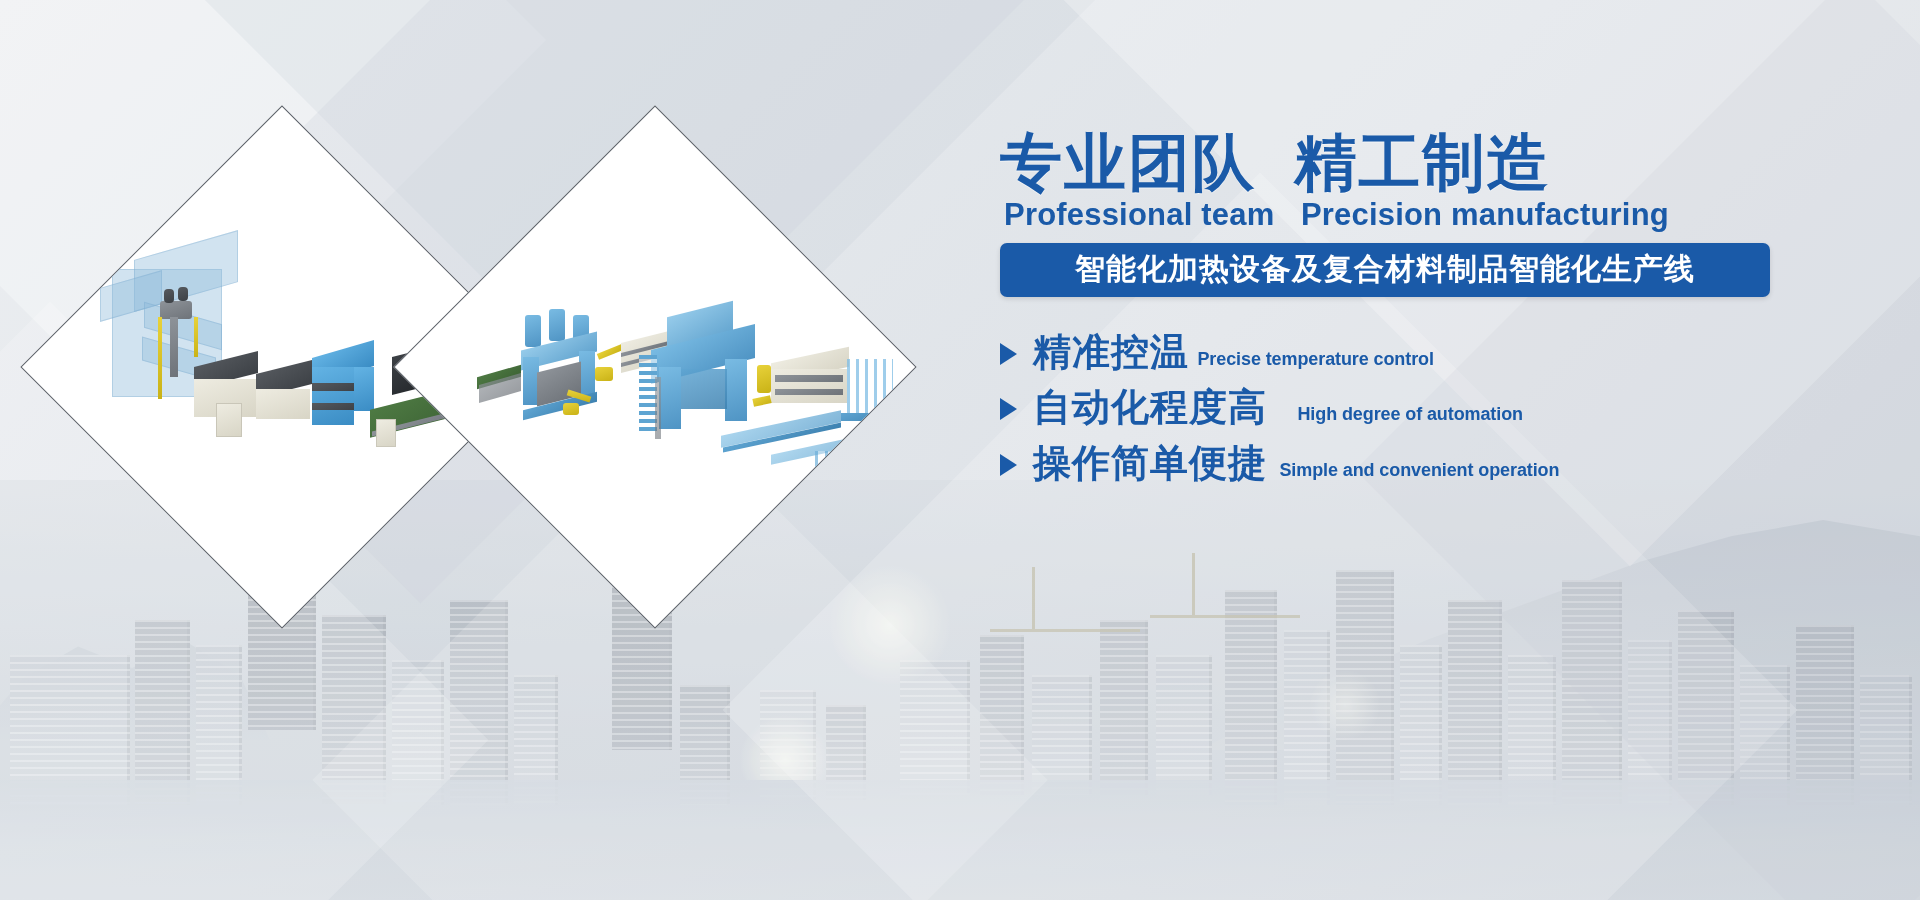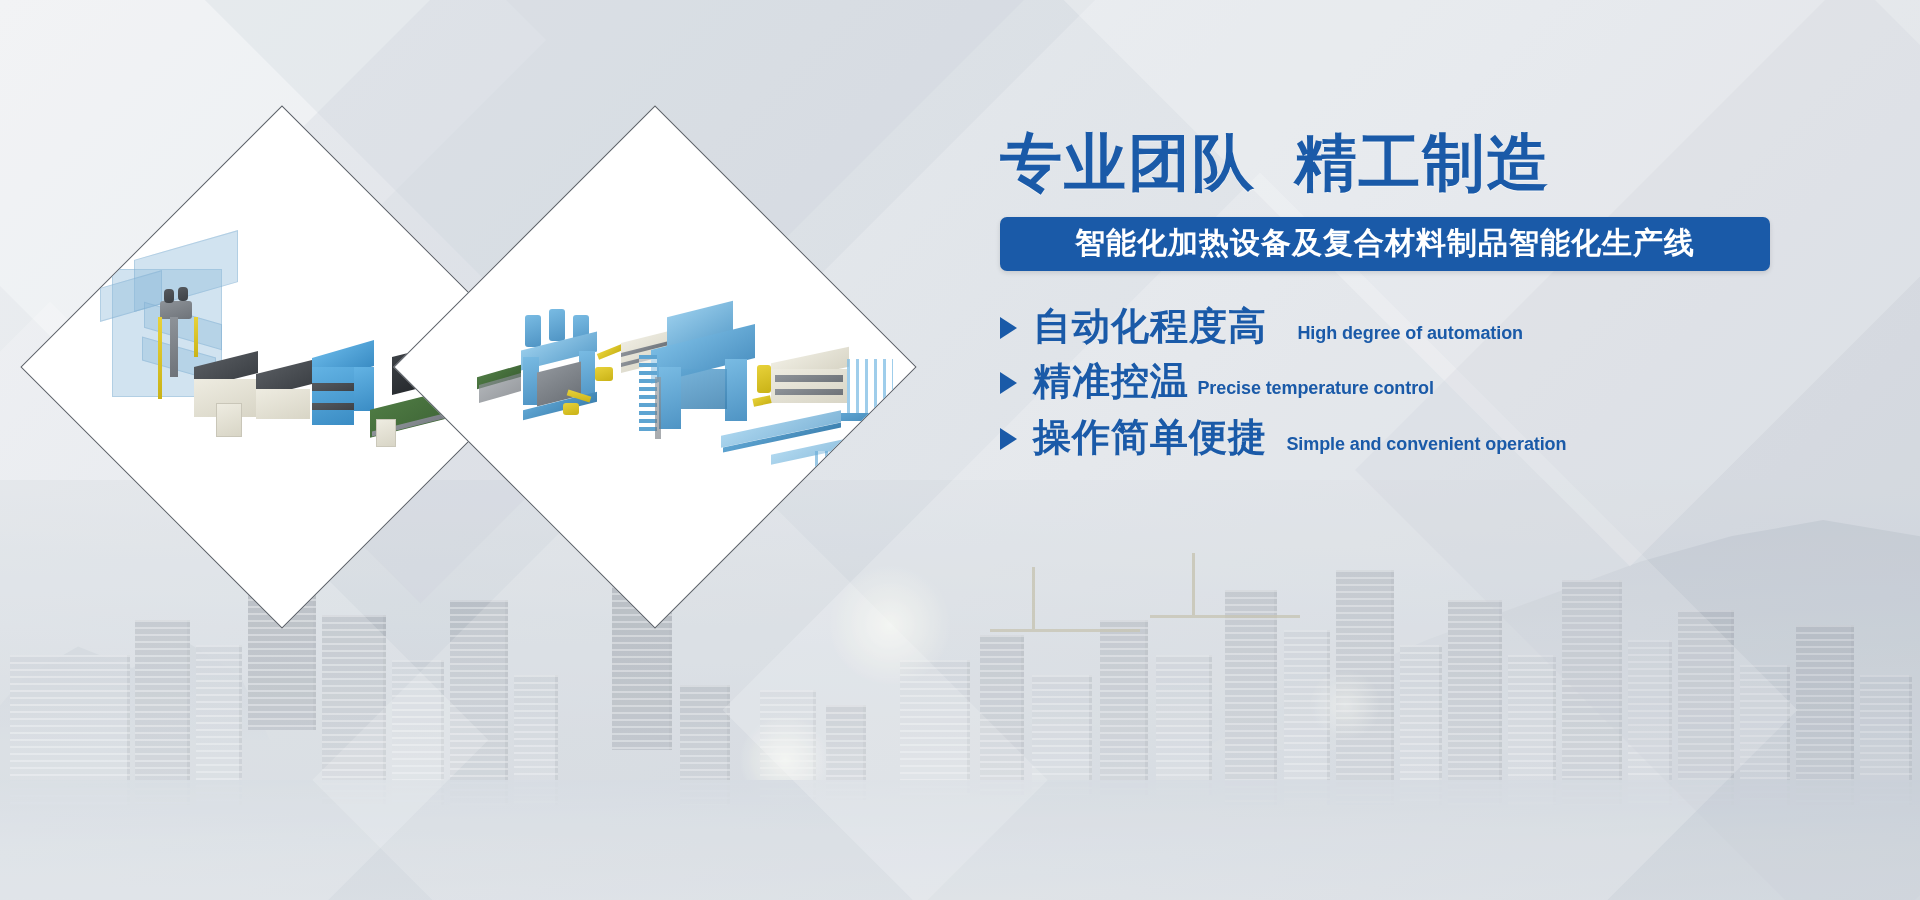--- a/index.html
+++ b/index.html
@@ -124,21 +124,21 @@
   #headline{
     color:#1a5aa8; font-size:62px; font-weight:700; letter-spacing:2px;
     line-height:1.05; white-space:pre; text-shadow:0 1px 0 rgba(255,255,255,.5);
   }
   #headline-en{
     color:#1a5aa8; font-size:31px; font-weight:600; letter-spacing:.2px;
     margin-top:2px; margin-left:4px; white-space:pre;
   }
 
   #blue-box{
-    margin-top:22px; width:770px; background:#1a5aa8; border-radius:7px;
+    margin-top:10px; width:770px; background:#1a5aa8; border-radius:7px;
     padding:9px 14px 10px 14px; color:#fff; text-align:center;
     box-shadow:0 2px 5px rgba(0,0,0,.12);
   }
   #blue-box .cn{ font-size:30px; font-weight:700; letter-spacing:1px; line-height:1.15; white-space:nowrap; }
   #blue-box .en{ font-size:15.5px; font-weight:600; margin-top:3px; letter-spacing:-.1px; white-space:nowrap; }
 
   .feature-list{ margin-top:34px; }
   .feature{ display:flex; align-items:flex-start; margin-bottom:13px; }
   .tri{
     width:0;height:0; margin-top:12px; margin-right:16px; flex:0 0 auto;
@@ -147,21 +147,21 @@
     border-bottom:11px solid transparent;
   }
   .feature .txt .cn{
     color:#1a5aa8; font-size:38px; font-weight:600; line-height:1.12; letter-spacing:1px; white-space:nowrap;
   }
   .feature .txt .en{
     color:#1a5aa8; font-size:18px; font-weight:600; margin-top:-2px; letter-spacing:-.1px; white-space:nowrap;
   }
   .f1 .en{ margin-left:4px; }
   .f2 .en{ margin-left:26px; }
-  .f3 .en{ margin-left:15px; }
+  .f3 .en{ margin-left:8px; }
   .f4 .en{ margin-left:4px; }
 </style>
 </head>
 <body>
 
 <div id="banner">
 
   <div class="city-wrap">
     <div class="city-sky"></div>
     <div class="mountain"></div>
@@ -320,43 +320,44 @@
         <div class="mach bl2" style="left:300px;top:226px;width:110px;height:10px;transform:skewY(-12deg);opacity:.75"></div>
         <div class="mach bl3" style="left:344px;top:234px;width:70px;height:26px;opacity:.7;
              background:repeating-linear-gradient(90deg,#6fb0da 0 3px,rgba(255,255,255,.45) 3px 10px);"></div>
       </div>
     </div>
   </div>
 
   <div class="text-col">
 
     <div id="headline">专业团队  精工制造</div>
+    <div id="headline-en">Professional team   Precision manufacturing</div>
 
     <div id="blue-box">
       <div class="cn">智能化加热设备及复合材料制品智能化生产线</div>
     </div>
 
     <div class="feature-list">
+
+      <div class="feature f1">
+        <span class="tri"></span>
+        <span class="txt">
+          <span class="cn">精准控温</span>
+          <span class="en">Precise temperature control</span>
+        </span>
+      </div>
 
       <div class="feature f2">
         <span class="tri"></span>
         <span class="txt">
           <span class="cn">自动化程度高</span>
           <span class="en">High degree of automation</span>
         </span>
       </div>
 
-      <div class="feature f1">
-        <span class="tri"></span>
-        <span class="txt">
-          <span class="cn">精准控温</span>
-          <span class="en">Precise temperature control</span>
-        </span>
-      </div>
-
       <div class="feature f3">
         <span class="tri"></span>
         <span class="txt">
           <span class="cn">操作简单便捷</span>
           <span class="en">Simple and convenient operation</span>
         </span>
       </div>
 
 
     </div>

